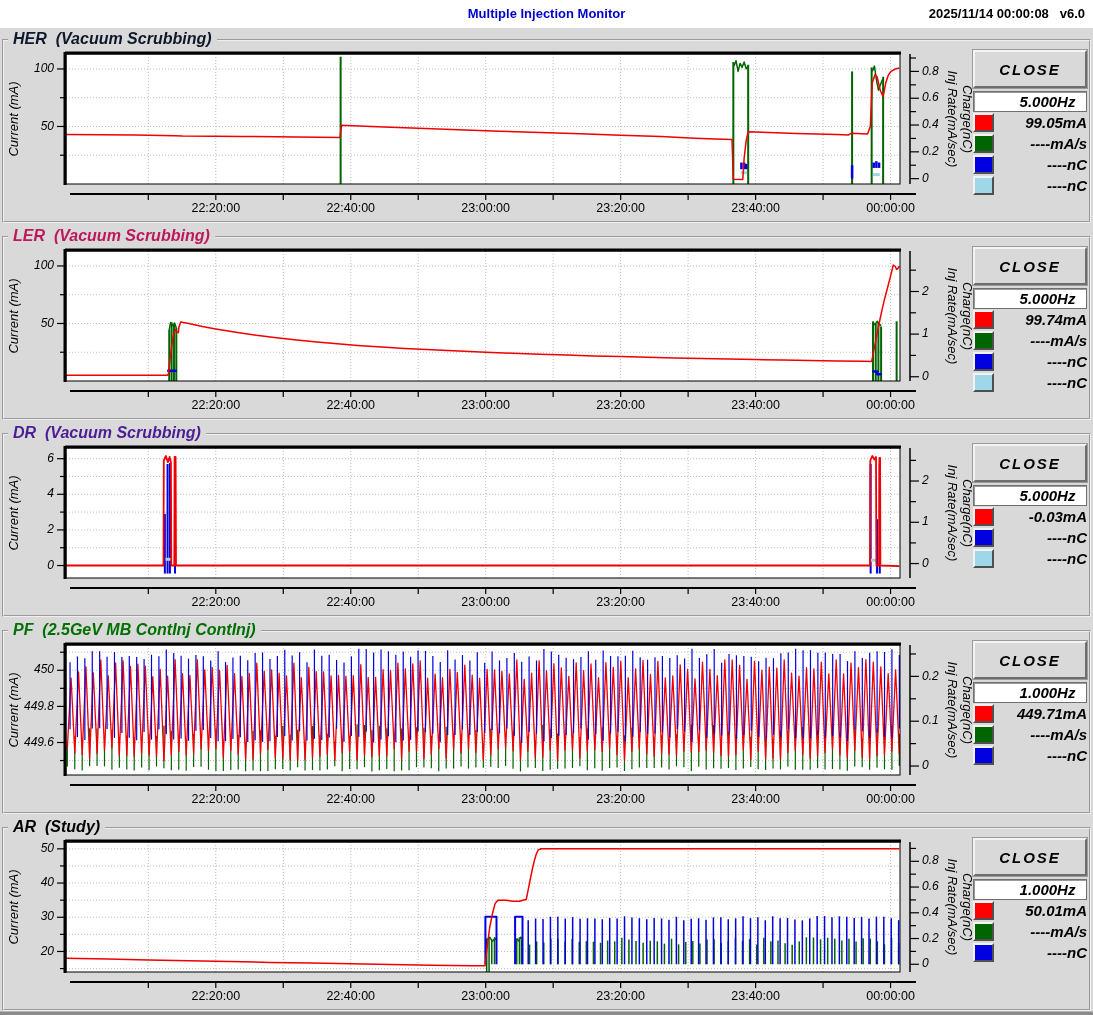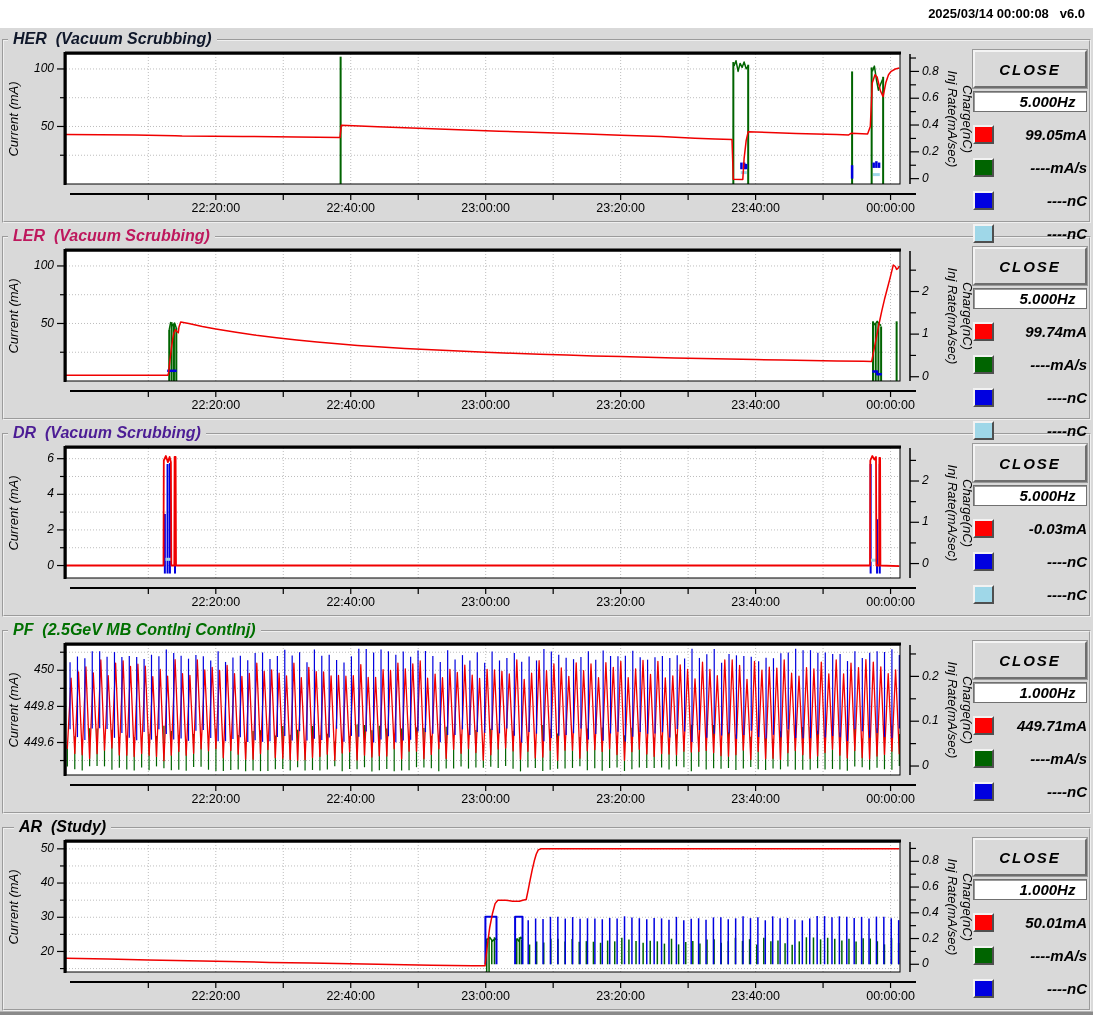--- a/index.html
+++ b/index.html
@@ -48,36 +48,37 @@
     text-align:center;line-height:17px;cursor:pointer;
   }
   .freq{
     margin-top:3px;width:100%;height:21px;box-sizing:border-box;
     background:#ffffff;border:1px solid #707070;
     box-shadow:inset 1px 1px 0 #9a9a9a;
     font-style:italic;font-weight:bold;font-size:15px;
     text-align:center;line-height:19px;color:#000;padding-left:35px;
   }
   .leg-row{
-    display:flex;align-items:center;height:21px;margin-top:12px;
+    display:flex;align-items:center;height:21px;margin-top:0;
   }
   .swatch{
     width:21px;height:19px;box-sizing:border-box;flex:0 0 auto;
     border:2px solid;border-color:#f2f2f2 #4f4f4f #4f4f4f #f2f2f2;
   }
   .leg-val{
     flex:1 1 auto;text-align:right;font-style:italic;font-weight:bold;
     font-size:15px;color:#000;white-space:pre;
   }
 </style>
 </head>
 <body>
 
 <div id="titlebar">
-  <div id="stamp"><span>2025/03/14 00:00:08</span>   <span>v6.0</span></div>
+  <div id="main-title">Multiple Injection Monitor</div>
+  <div id="stamp"><span>2025/11/14 00:00:08</span>   <span>v6.0</span></div>
 </div>
 
 <div id="panels">
     <div class="panel" style="top: 30px;">
       <div class="panel-frame"></div>
       <div class="panel-title" style="color: #0f172a;">HER  (Vacuum Scrubbing)</div>
       <svg class="chart-svg" width="975" height="175" viewBox="0 0 975 175">
         <defs>
           <clipPath id="clip-0">
             <rect x="66" y="10" width="834" height="130"></rect>
@@ -767,21 +768,21 @@
           <span class="leg-val">----mA/s</span>
         </div>
         <div class="leg-row">
           <span class="swatch" style="background: rgb(0, 0, 224);"></span>
           <span class="leg-val">----nC</span>
         </div>
       </div>
     </div>
     <div class="panel" style="top: 818px;">
       <div class="panel-frame"></div>
-      <div class="panel-title" style="color: rgb(0, 0, 0); margin-left: 6px;">AR  (Study)</div>
+      <div class="panel-title" style="color: rgb(0, 0, 0);">AR  (Study)</div>
       <svg class="chart-svg" width="975" height="175" viewBox="0 0 975 175">
         <defs>
           <clipPath id="clip-4">
             <rect x="66" y="10" width="834" height="130"></rect>
           </clipPath>
         </defs>
         <rect x="66" y="10" width="834" height="130" fill="#ffffff"></rect>
         <g stroke="#bdbdbd" stroke-width="1" stroke-dasharray="1,2">
           <line x1="215.79611650485435" y1="10" x2="215.79611650485435" y2="140"></line>
           <line x1="350.747572815534" y1="10" x2="350.747572815534" y2="140"></line>

